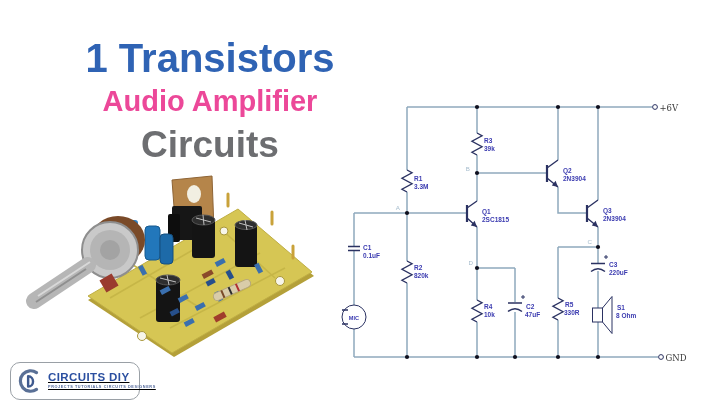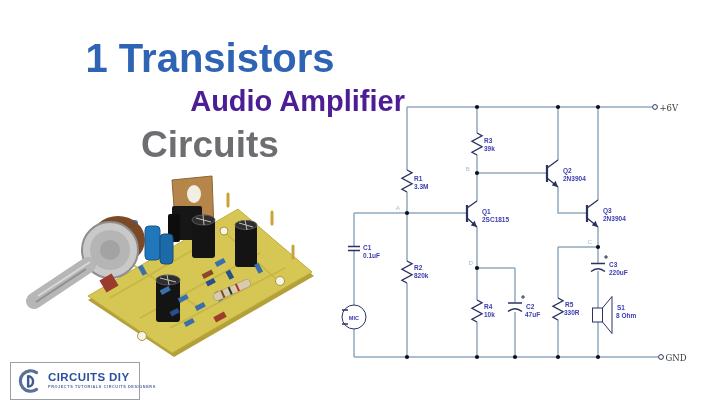--- a/index.html
+++ b/index.html
@@ -7,41 +7,41 @@
     width:720px;height:404px;position:relative;background:#ffffff;
     font-family:"Liberation Sans",sans-serif;overflow:hidden;
   }
   
   .title-block{position:absolute;left:15px;top:0;width:390px;text-align:center;}
   .title-main{
     position:absolute;left:0;top:36px;width:100%;
     font-size:40px;font-weight:700;color:#2f63b4;letter-spacing:0px;
   }
   .title-sub1{position:absolute;left:0;top:85px;width:100%;
-    font-size:29px;font-weight:700;color:#4c1d95;text-align:right;}
+    font-size:29px;font-weight:700;color:#ec4899;}
   .title-sub2{position:absolute;left:0;top:124px;width:100%;
     font-size:37px;font-weight:700;color:#6d6e71;}
   
   .pcb-photo{position:absolute;left:10px;top:168px;width:330px;height:200px;}
   
   .schematic{position:absolute;left:0;top:0;width:720px;height:404px;}
   .wire{stroke:#8fa9bd;stroke-width:1.5;fill:none;}
   .sym{stroke:#2b3262;stroke-width:1.4;fill:none;}
   .symfill{fill:#2b3262;stroke:none;}
   .dot{fill:#10101e;stroke:none;}
   .term{fill:#ffffff;stroke:#2b3262;stroke-width:1;}
   .reflabel{font-family:"Liberation Sans",sans-serif;font-size:6.5px;font-weight:700;fill:#3b3bb0;}
   .nodelabel{font-family:"Liberation Sans",sans-serif;font-size:6.2px;fill:#a5bccd;}
   .raillabel{font-family:"DejaVu Serif",serif;font-size:8.5px;fill:#3a3a3a;}
   .miclabel{font-family:"Liberation Sans",sans-serif;font-size:5.6px;font-weight:700;fill:#3b3bb0;text-anchor:middle;}
   
   .logo{
     position:absolute;left:10px;top:362px;width:130px;height:38px;
-    background:#ffffff;border:1.5px solid #9aa0a6;border-radius:0;
-    display:flex;align-items:center;box-sizing:border-box;padding:2px 5px;gap:4px;
+    background:#ffffff;border:1.5px solid #9aa0a6;border-radius:10px;
+    display:flex;align-items:center;box-sizing:border-box;padding:2px 5px;gap:4px;text-decoration:underline;
   }
   .logo-mono{position:relative;width:28px;height:28px;flex:0 0 auto;}
   .logo-text-col{display:flex;flex-direction:column;line-height:1;}
   .logo-brand{font-size:11.5px;font-weight:700;color:#2b4fa0;letter-spacing:0.4px;white-space:nowrap;}
   .logo-tagline{font-size:3.8px;font-weight:700;color:#53699c;letter-spacing:0.6px;margin-top:2.5px;white-space:nowrap;}
 </style>
 </head>
 <body>
 
 <div class="title-block">

